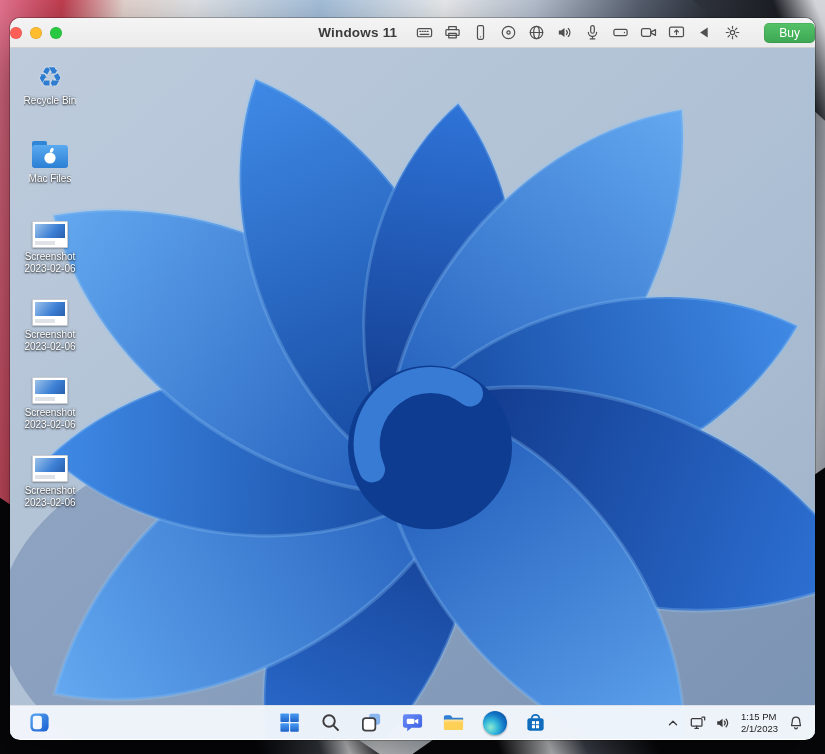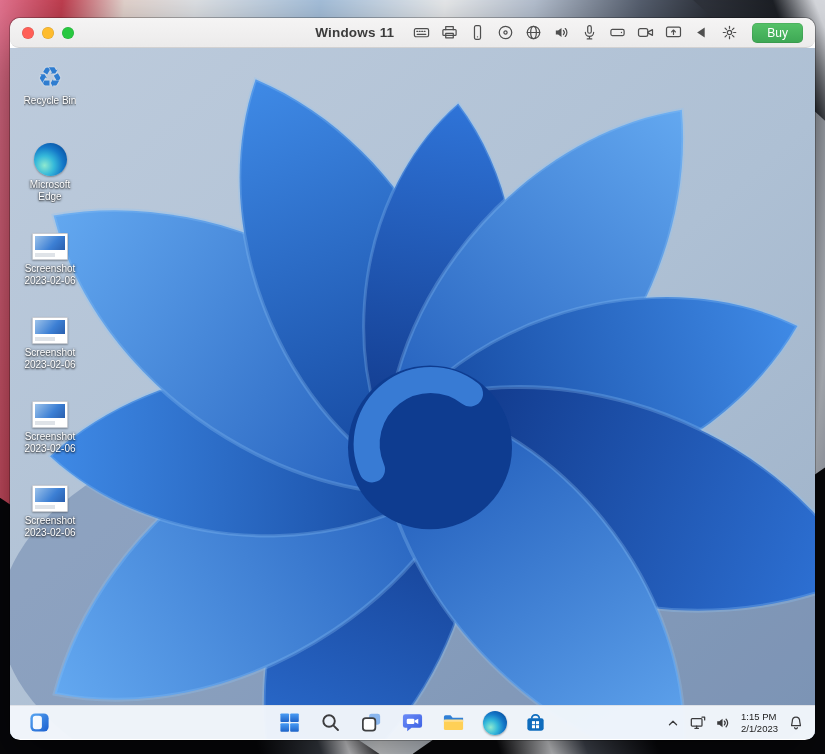--- a/index.html
+++ b/index.html
@@ -34,43 +34,43 @@
   .vm-window {
     position:absolute; left:10px; top:18px; width:805px; height:722px;
     border-radius:10px; overflow:hidden; background:#fff;
     box-shadow: 0 22px 60px rgba(0,0,0,.5), 0 0 0 1px rgba(0,0,0,.25);
   }
 
   
   .titlebar {
     height:30px; background:linear-gradient(180deg,#f5f4f4,#ecebeb);
     border-bottom:1px solid #d2d1d1;
-    display:flex; align-items:center; padding:0 12px;border-radius:9px;
+    display:flex; align-items:center; padding:0 0;
   }
   .traffic { display:flex; gap:8px; align-items:center; }
   .tl { width:12px; height:12px; border-radius:50%; display:inline-block; }
   .tl.red    { background:#ff5f57; box-shadow: inset 0 0 0 .5px rgba(0,0,0,.15); }
   .tl.yellow { background:#febc2e; box-shadow: inset 0 0 0 .5px rgba(0,0,0,.15); }
   .tl.green  { background:#28c840; box-shadow: inset 0 0 0 .5px rgba(0,0,0,.15); }
   .win-title { margin-left:auto; margin-right:18px; font-size:13.5px; font-weight:bold; color:#3c3c3c; letter-spacing:.2px; }
   .vm-toolbar { display:flex; align-items:center; gap:10px; }
   .tb-icon { width:18px; height:18px; display:inline-flex; align-items:center; justify-content:center; cursor:default; }
   .tb-icon svg { width:17px; height:17px; stroke:#4f4f4f; fill:none; stroke-width:1.3; stroke-linecap:round; stroke-linejoin:round; }
   .buy-btn {
-    margin-left:14px; height:20px; padding:0 15px; border:none; border-radius:5px;
+    margin-left:23px; height:20px; padding:0 15px; border:none; border-radius:5px;
     background:linear-gradient(180deg,#55c268,#3da754); color:#fff; font-size:12px;
     font-family:"Liberation Sans",sans-serif; box-shadow: inset 0 0 0 .5px rgba(0,0,0,.15);
   }
 
   
   .win-desktop { position:relative; width:100%; height:691px; overflow:hidden; background:#aebfd3; }
   .wallpaper { position:absolute; inset:0; width:100%; height:100%; display:block; }
 
   
-  .desktop-icons { position:absolute; left:8px; top:10px; display:flex; flex-direction:column; gap:18px; z-index:2; }
+  .desktop-icons { position:absolute; left:8px; top:10px; display:flex; flex-direction:column; gap:12px; z-index:2; }
   .dicon { width:64px; height:66px; display:flex; flex-direction:column; align-items:center; cursor:default; }
   .dicon .art { height:34px; display:flex; align-items:flex-end; justify-content:center; margin-bottom:3px; }
   .dicon .lbl {
     font-size:10px; line-height:1.18; color:#fff; text-align:center; max-width:62px;
     text-shadow: 0 1px 2px rgba(0,0,0,.85), 0 0 3px rgba(0,0,0,.5);
     word-wrap:break-word; overflow:hidden; max-height:24px;
   }
   .recycle-glyph::before { content:"♻"; font-size:28px; line-height:1; color:#2f7dd0;
     text-shadow:0 0 2px rgba(255,255,255,.8); }
   .edge-ball { width:33px; height:33px; border-radius:50%;
@@ -245,27 +245,38 @@
 
       <div class="desktop-icons">
 
         <div class="dicon">
           <div class="art">
               <span class="recycle-glyph"></span>
             </div>
           <div class="lbl">Recycle Bin</div>
         </div>
 
-
-        <div class="dicon">
-          <div class="art">
-              <span class="edge-ball"></span>
-            </div>
-          <div class="lbl">Microsoft Edge</div>
-        </div>
+        <div class="dicon">
+          <div class="art">
+            <svg width="38" height="31" viewBox="0 0 38 31">
+              <defs>
+                  <linearGradient id="fold" x1="0" y1="0" x2="0" y2="1">
+                <stop offset="0" stop-color="#5aaaf0"></stop>
+                    <stop offset="1" stop-color="#2b7fd4"></stop>
+                  </linearGradient>
+                </defs>
+              <rect x="1" y="2" width="15" height="9" rx="2" fill="#2f86d6"></rect>
+              <rect x="1" y="6" width="36" height="23" rx="3" fill="url(#fold)"></rect>
+              <circle cx="19" cy="19" r="5.6" fill="#fff"></circle>
+              <ellipse cx="20.8" cy="11.2" rx="1.6" ry="2.6" fill="#fff" transform="rotate(28 20.8 11.2)"></ellipse>
+            </svg>
+          </div>
+          <div class="lbl">Mac Files</div>
+        </div>
+
 
         <div class="dicon">
           <div class="art">
               <span class="shot"></span>
             </div>
           <div class="lbl">Screenshot 2023-02-06 ...</div>
         </div>
 
         <div class="dicon">
           <div class="art">

